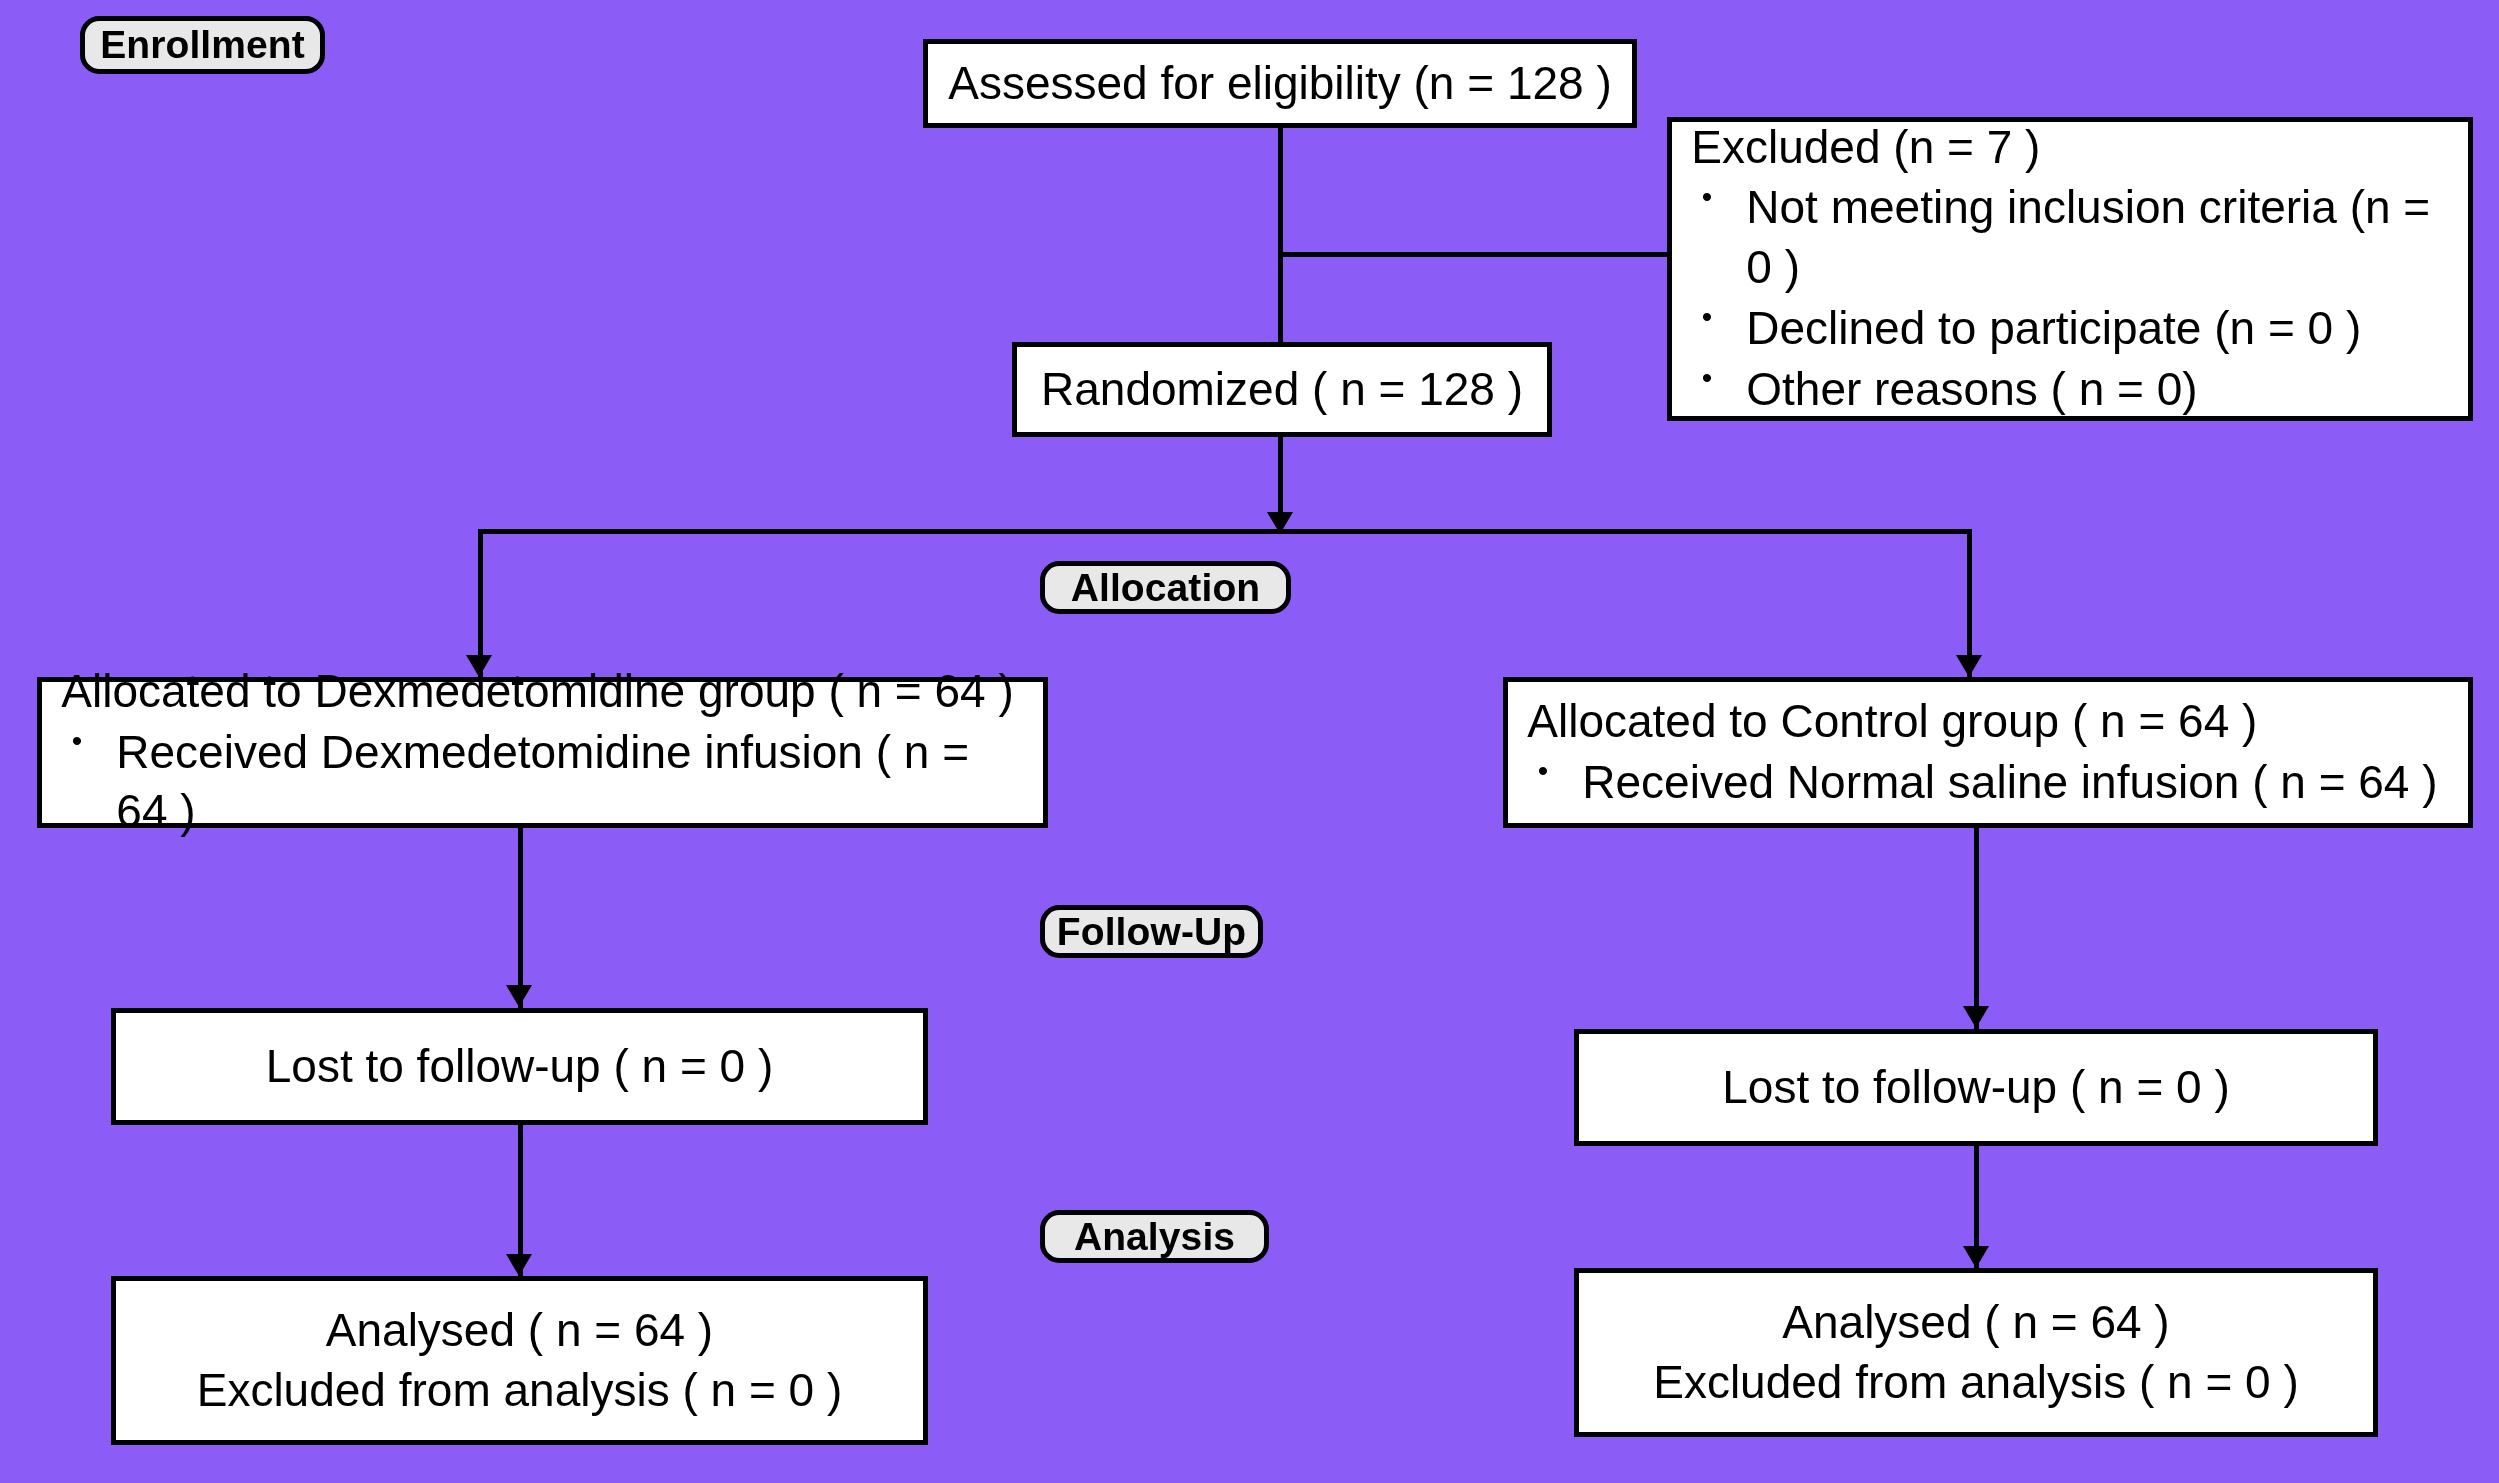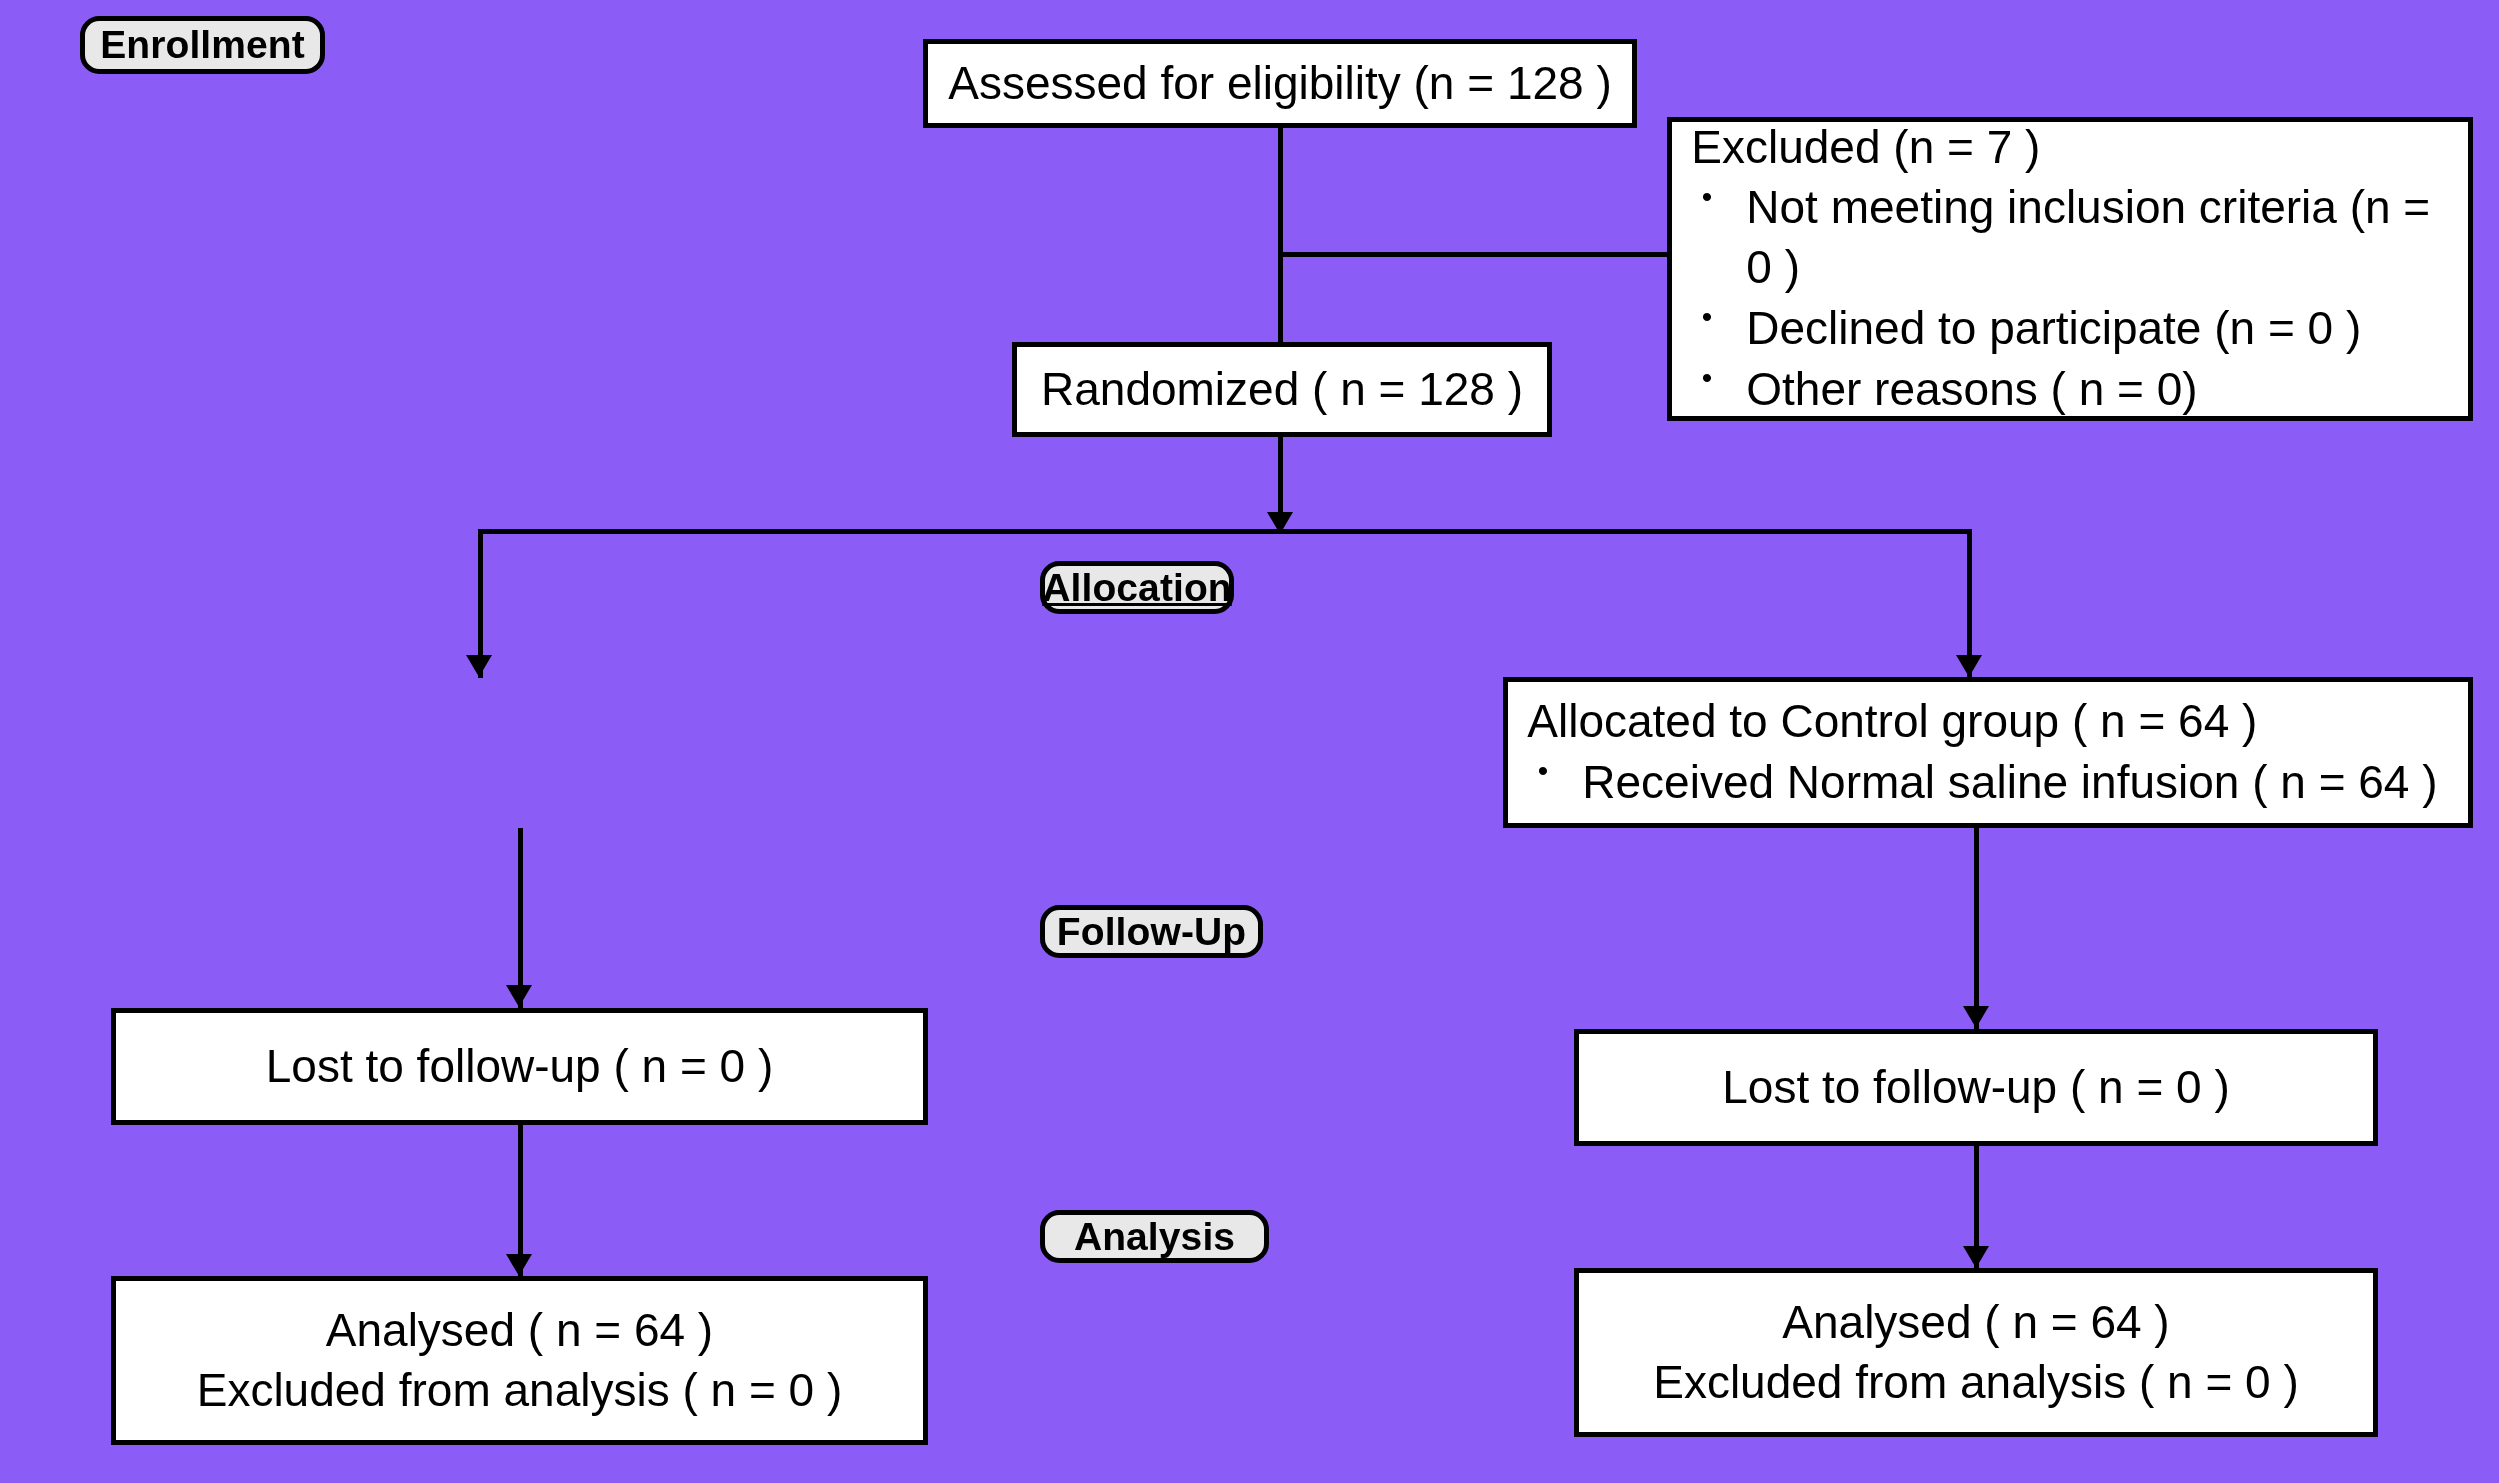--- a/index.html
+++ b/index.html
@@ -84,21 +84,21 @@
 </style>
 </head>
 <body>
 
 <div id="canvas">
 
   <div class="stage" style="left:80px; top:16.3px; width:245px; height:58px;">
     <span>Enrollment</span>
   </div>
 
-  <div class="stage" style="left:1040px; top:561px; width:194px; height:53px;text-decoration:underline;">
+  <div class="stage" style="left:1040px; top:561px; width:251px; height:53px;">
     <span>Allocation</span>
   </div>
 
   <div class="stage" style="left:1040px; top:905px; width:223px; height:53px;text-align:center;">
     <span>Follow-Up</span>
   </div>
 
   <div class="stage" style="left:1040px; top:1210px; width:229px; height:53px;">
     <span>Analysis</span>
   </div>
@@ -115,20 +115,28 @@
         <li>Declined to participate (n = 0 )</li>
         <li>Other reasons ( n = 0)</li>
       </ul>
     </div>
   </div>
 
   <div class="box center" style="left:1012px; top:342px; width:540px; height:95px;">
     <div class="pad"><span>Randomized ( n = 128 )</span></div>
   </div>
 
+  <div class="box left" style="left:37px; top:677px; width:1011px; height:151px;">
+    <div class="pad">
+      <div>Allocated to Dexmedetomidine group ( n = 64 )</div>
+      <ul class="bullets">
+        <li>Received Dexmedetomidine infusion ( n = 64 )</li>
+      </ul>
+    </div>
+  </div>
 
   <div class="box left" style="left:1503px; top:677px; width:970px; height:151px;">
     <div class="pad">
       <div>Allocated to Control group ( n = 64 )</div>
       <ul class="bullets">
         <li>Received Normal saline infusion ( n = 64 )</li>
       </ul>
     </div>
   </div>
 

